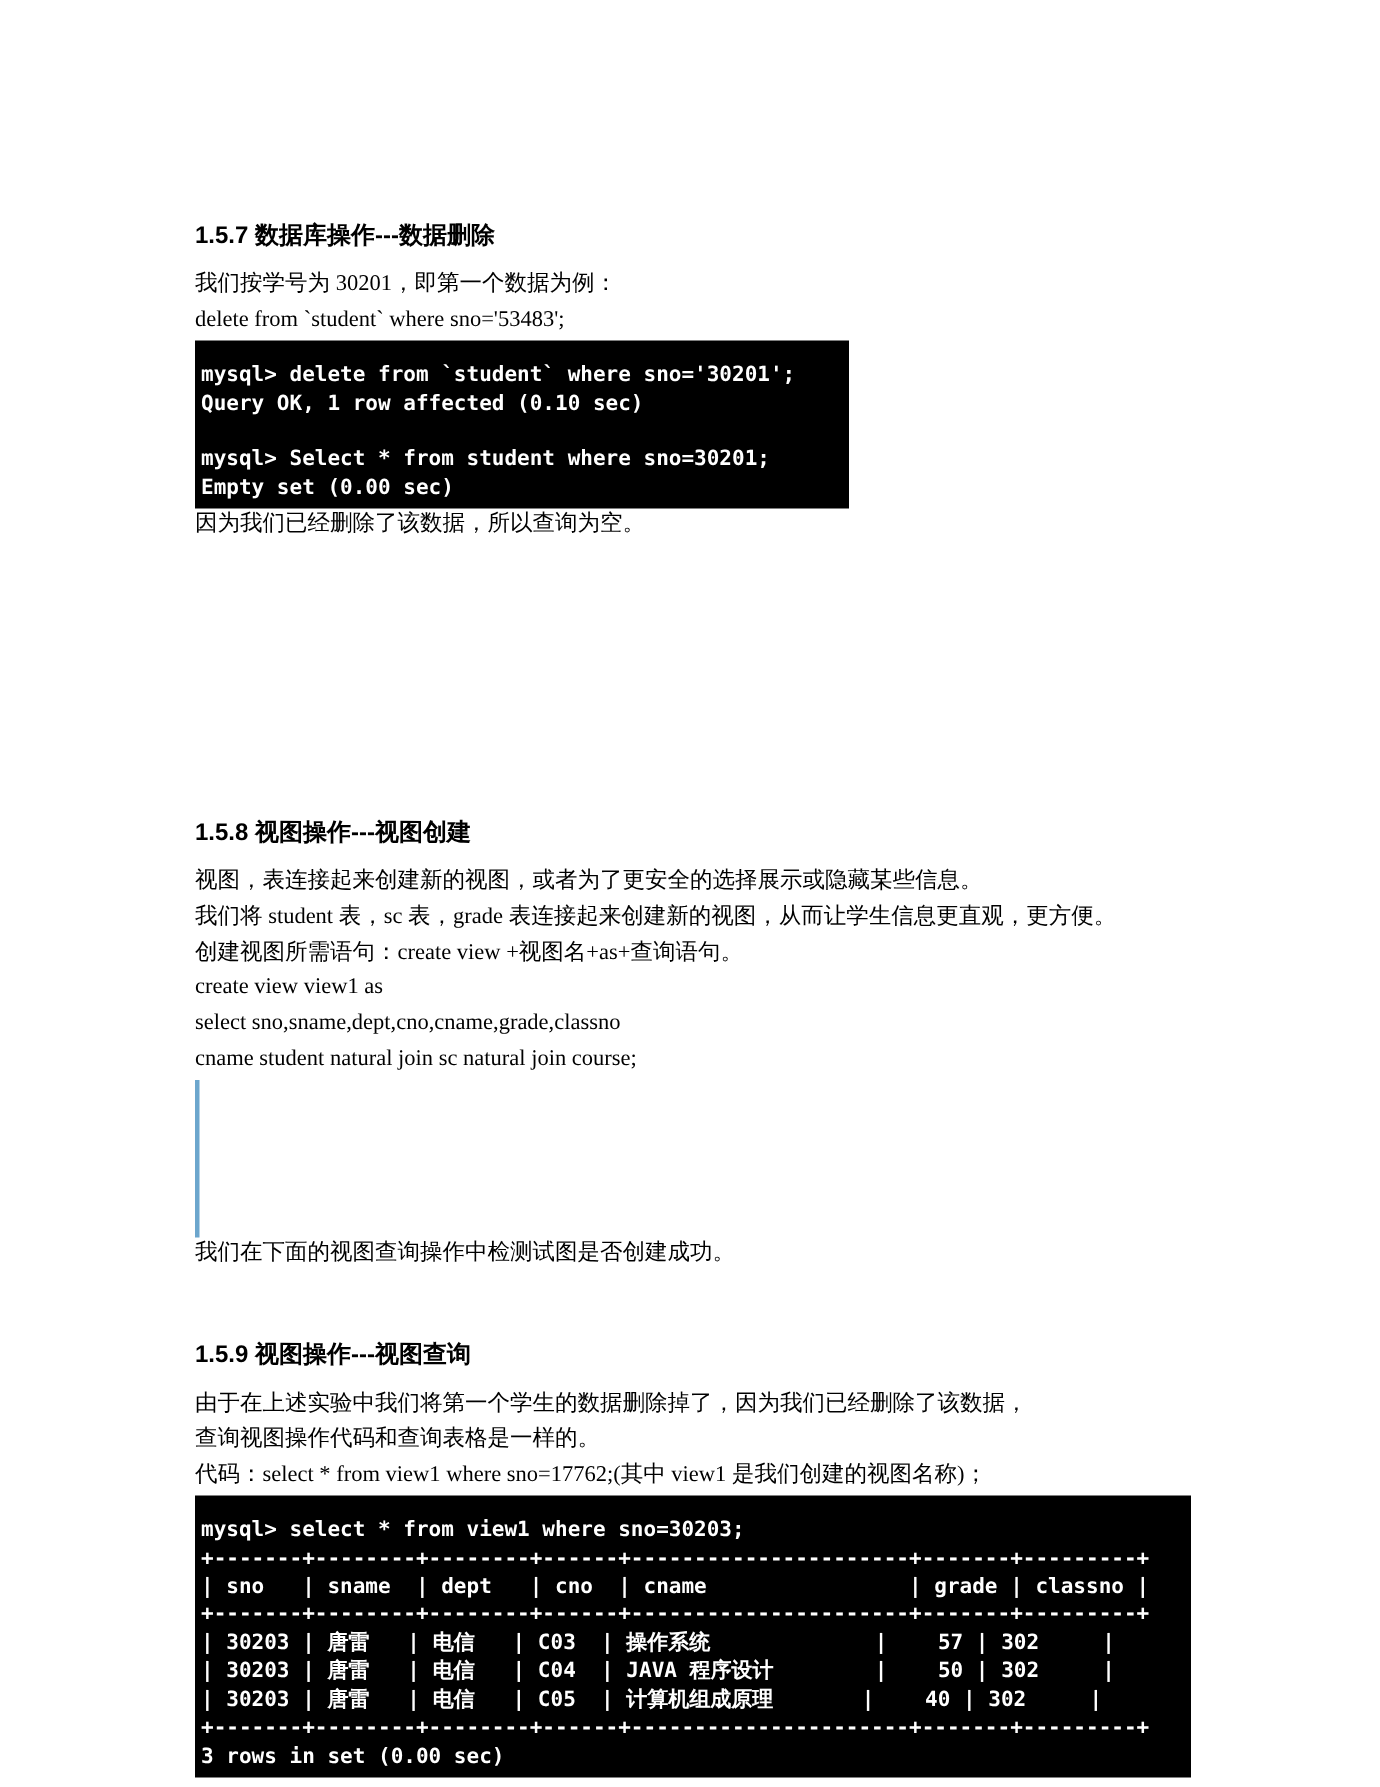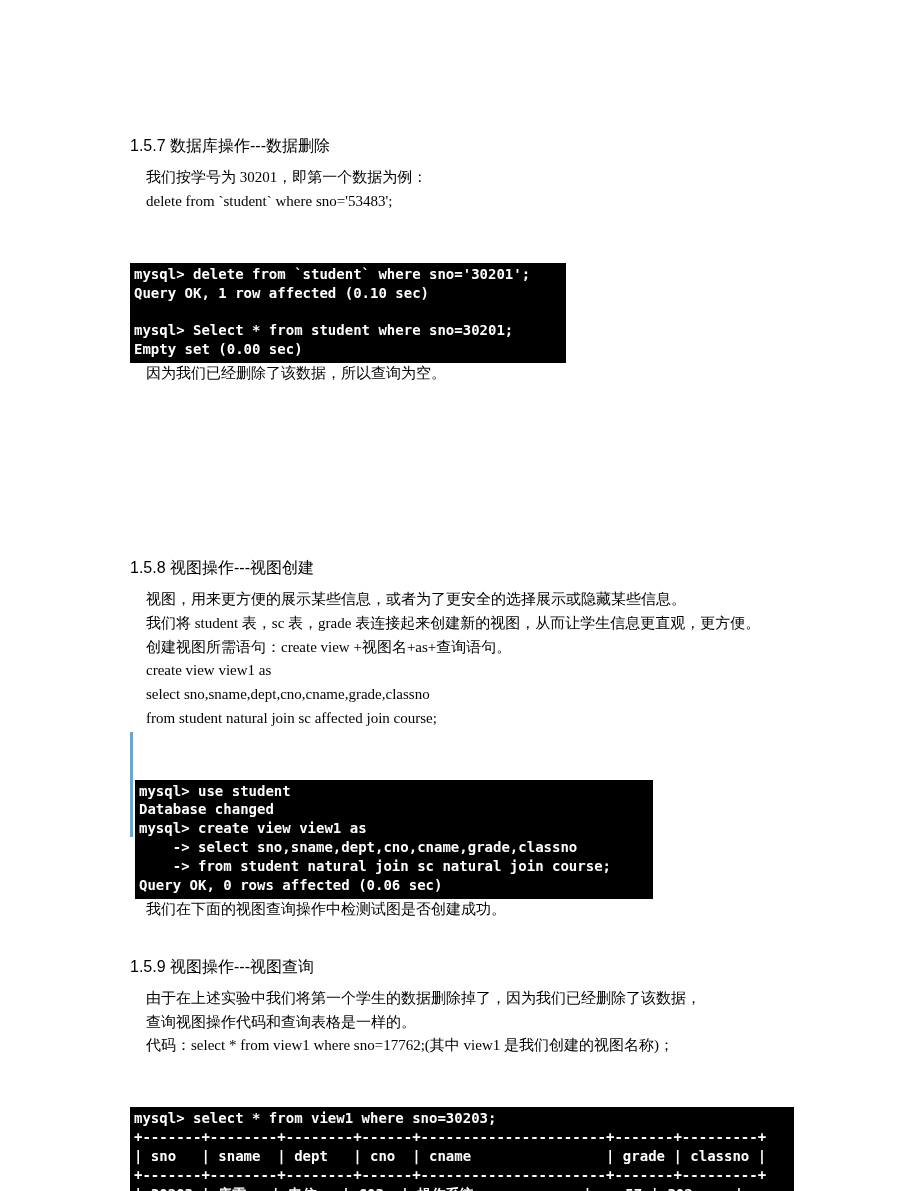--- a/index.html
+++ b/index.html
@@ -8,38 +8,37 @@
     line-height: 1.45;
     color: #000;
     background: #fff;
     margin: 0;
     padding: 130px 130px 40px 130px;
     width: 920px;
     box-sizing: border-box;
   }
   h3 {
     font-family: Arial, "Microsoft YaHei", sans-serif;
-    font-weight: normal;
+    font-weight: bold;
     font-size: 16px;
-    margin: 4px 0 10px 0;
+    margin: 16px 0 10px 0;
   }
   .para {
-    margin: 0 0 2px 16px;
+    margin: 0 0 2px 0;
     font-family: Liberation Serif, serif;
   }
   .term {
     font-family: Consolas, "Lucida Console", monospace;
     background: #000;
     color: #fff;
     font-size: 14px;
     line-height: 1.35;
     white-space: pre;
-    padding: 2px 4px 4px 4px;
+    padding: 14px 4px 4px 4px;
     display: inline-block;
-    margin-top: 48px;
   }
   .term-block1 { width: 428px; }
   .term-block2 { width: 510px; margin-left: 2px; }
   .term-block3 { width: 656px; }
   .blue-bar {
     background: #6ca6cd;
     width: 3px;
     height: 105px;
     display: inline-block;
     vertical-align: top;
@@ -61,33 +60,28 @@
 Query OK, 1 row affected (0.10 sec)
 
 mysql&gt; Select * from student where sno=30201;
 Empty set (0.00 sec)</div>
 <p class="para">因为我们已经删除了该数据，所以查询为空。</p>
 
 <div class="section-gap-big"></div>
 
 
 <h3>1.5.8  视图操作---视图创建</h3>
-<p class="para">视图，用来更方便的展示某些信息，或者为了更安全的选择展示或隐藏某些信息。</p>
+<p class="para">视图，表连接起来创建新的视图，或者为了更安全的选择展示或隐藏某些信息。</p>
 <p class="para">我们将 student 表，sc 表，grade 表连接起来创建新的视图，从而让学生信息更直观，更方便。</p>
 <p class="para">创建视图所需语句：create view +视图名+as+查询语句。</p>
 <p class="para">create view view1 as</p>
 <p class="para">select sno,sname,dept,cno,cname,grade,classno</p>
-<p class="para">from student natural join sc affected join course;</p>
+<p class="para">cname student natural join sc natural join course;</p>
 <div style="line-height:0;">
-  <span class="blue-bar"></span><span class="term term-block2 bold-white">mysql&gt; use student
-Database changed
-mysql&gt; create view view1 as
-    -&gt; select sno,sname,dept,cno,cname,grade,classno
-    -&gt; from student natural join sc natural join course;
-Query OK, 0 rows affected (0.06 sec)</span>
+  <span class="blue-bar"></span>
 </div>
 <p class="para">我们在下面的视图查询操作中检测试图是否创建成功。</p>
 
 <div class="section-gap"></div>
 
 
 <h3>1.5.9  视图操作---视图查询</h3>
 <p class="para">由于在上述实验中我们将第一个学生的数据删除掉了，因为我们已经删除了该数据，</p>
 <p class="para">查询视图操作代码和查询表格是一样的。</p>
 <p class="para">代码：select * from view1 where sno=17762;(其中 view1 是我们创建的视图名称)；</p>

